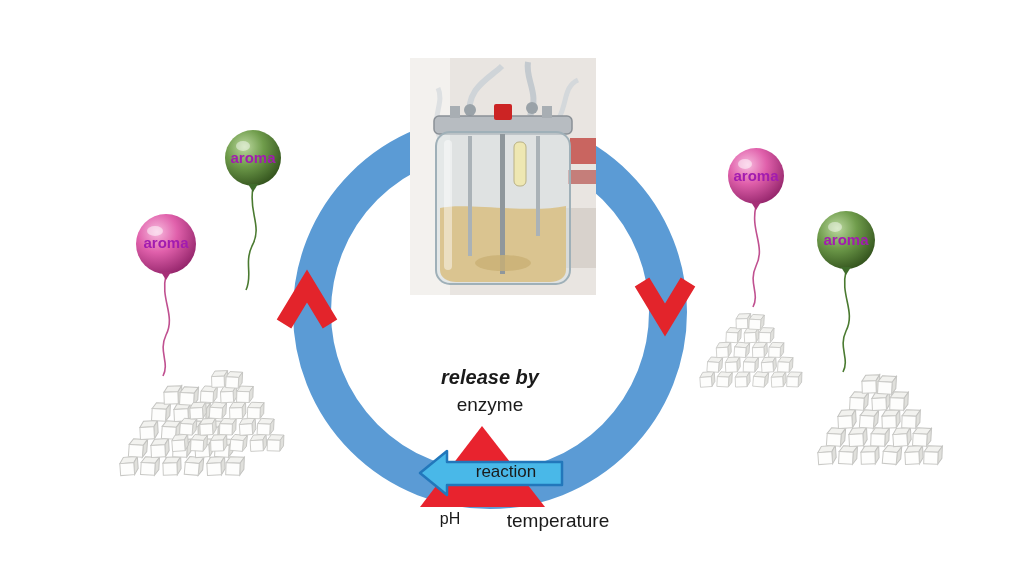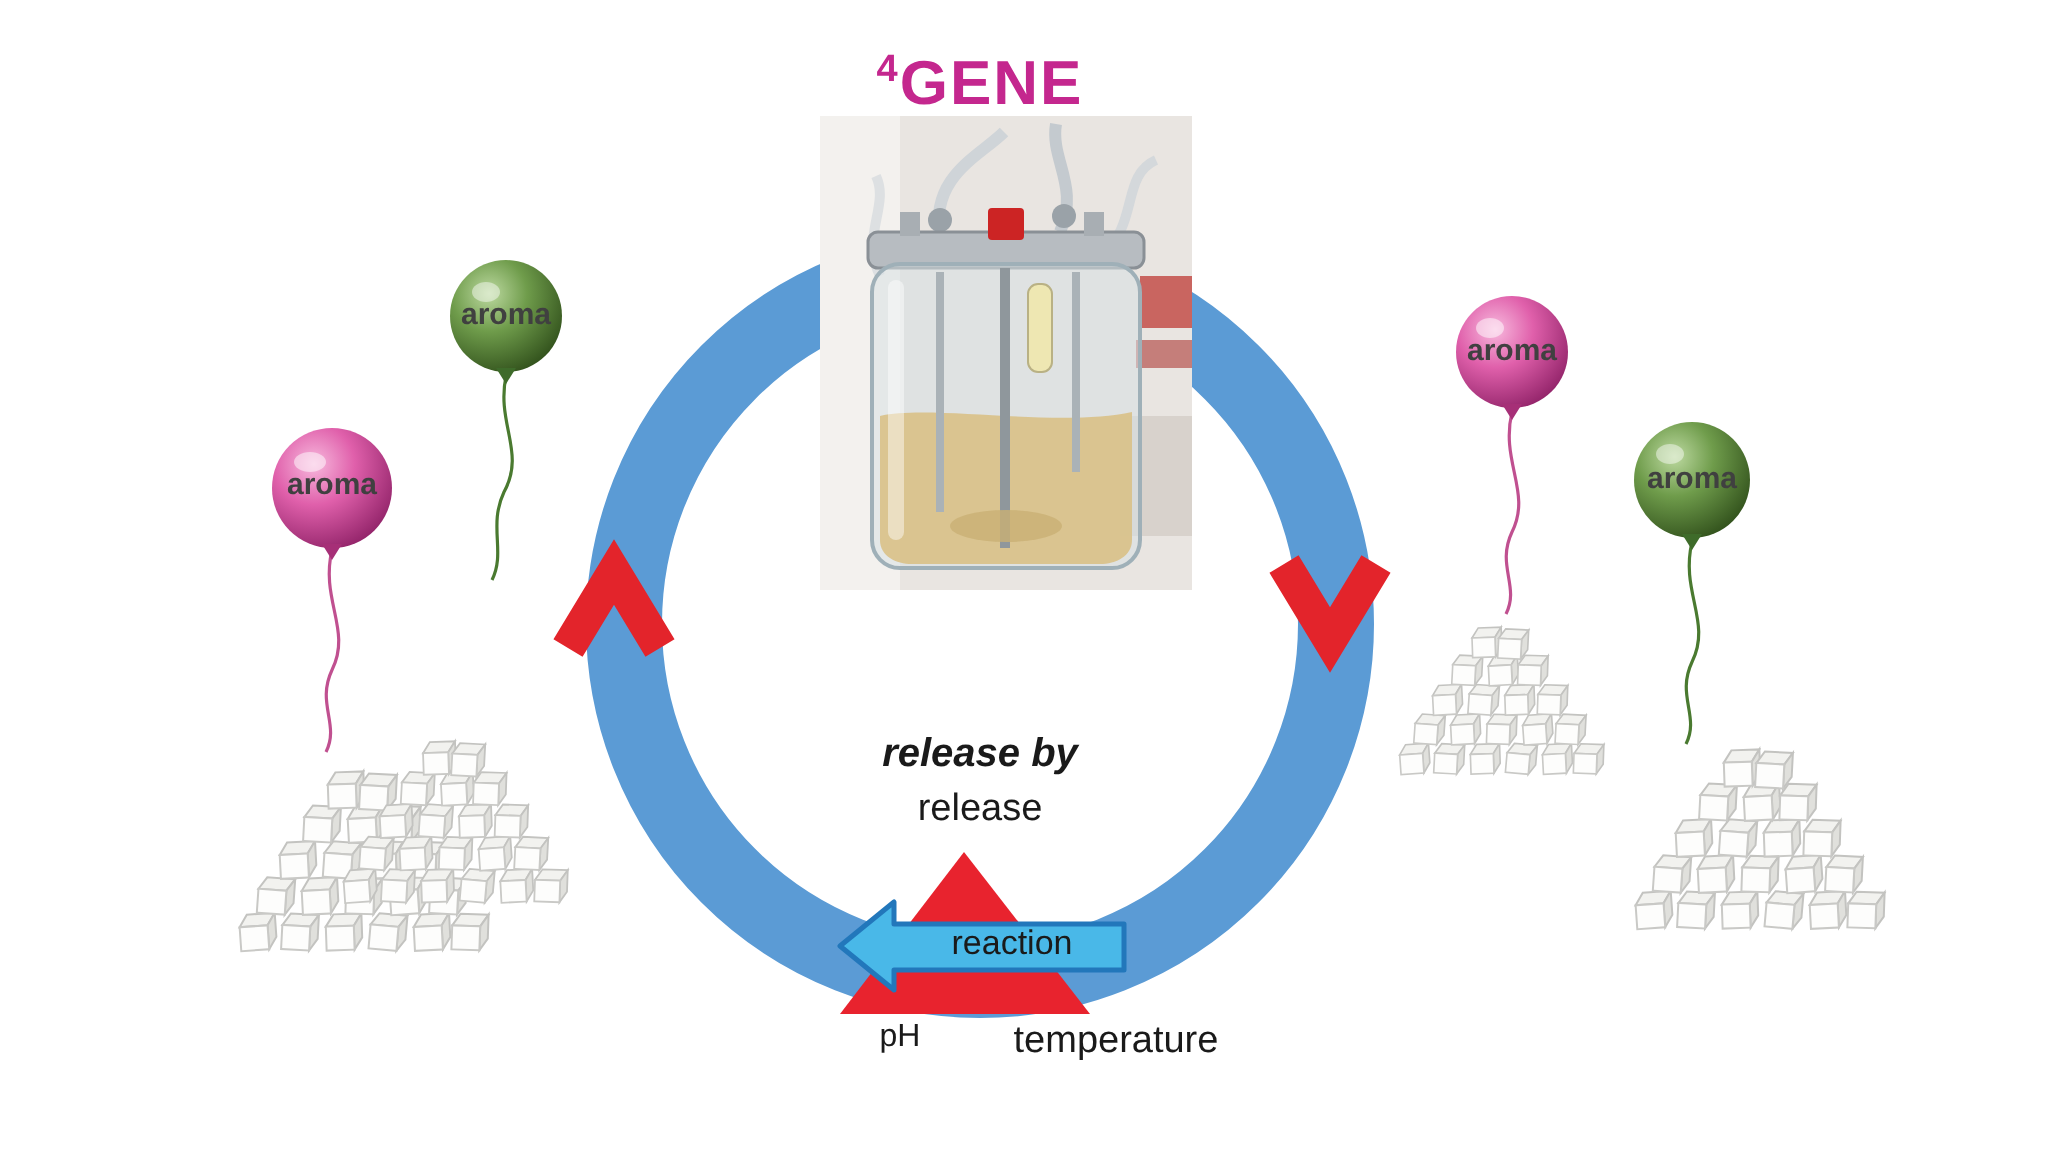--- a/index.html
+++ b/index.html
@@ -24,21 +24,21 @@
     left:410px;top:58px;width:186px;height:237px;
     overflow:hidden;
   }
   .txt{color:#1a1a1a;text-align:center;}
   .release-by{left:390px;top:366px;width:200px;font-size:20px;font-weight:bold;font-style:italic;}
   .enzyme{left:390px;top:394px;width:200px;font-size:19px;}
   .reaction{left:450px;top:462px;width:112px;font-size:17px;}
   .ph{left:420px;top:510px;width:60px;font-size:16px;}
   .temperature{left:488px;top:510px;width:140px;font-size:19px;}
   .aroma{
-    width:70px;font-size:15px;font-weight:bold;color:#404040;
+    width:70px;font-size:15px;font-weight:bold;color:#a21caf;
     text-align:center;
   }
   .aroma.lg{left:218px;top:149px;}
   .aroma.lp{left:131px;top:234px;}
   .aroma.rp{left:721px;top:167px;}
   .aroma.rg{left:811px;top:231px;}
 </style>
 </head>
 <body>
 
@@ -201,26 +201,23 @@
       <rect x="90" y="76" width="5" height="140" fill="#8f979c"></rect>
       <rect x="104" y="84" width="12" height="44" rx="5" fill="#eee7b2" stroke="#b9b184" stroke-width="1"></rect>
       <rect x="58" y="78" width="4" height="120" fill="#aab2b7"></rect>
       <rect x="126" y="78" width="4" height="100" fill="#aab2b7"></rect>
       <ellipse cx="93" cy="205" rx="28" ry="8" fill="#c9b074" opacity="0.8"></ellipse>
 
       <rect x="34" y="82" width="8" height="130" rx="4" fill="#ffffff" opacity="0.45"></rect>
     </svg>
   </div>
 
-  <div class="abs title">
-    <sup>4</sup><span>GENE</span>
-  </div>
 
   <div class="abs txt release-by">release by</div>
-  <div class="abs txt enzyme">release</div>
+  <div class="abs txt enzyme">enzyme</div>
   <div class="abs txt reaction">reaction</div>
   <div class="abs txt ph">pH</div>
   <div class="abs txt temperature">temperature</div>
 
   <div class="abs aroma lg">aroma</div>
   <div class="abs aroma lp">aroma</div>
   <div class="abs aroma rp">aroma</div>
   <div class="abs aroma rg">aroma</div>
 
 </div>

